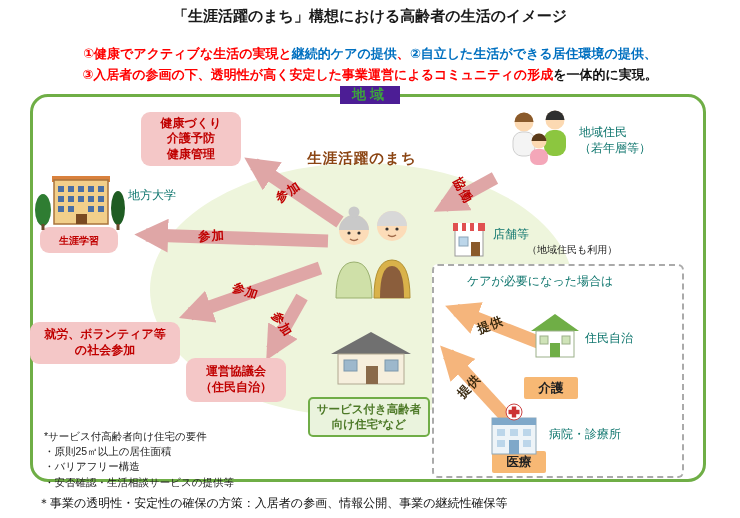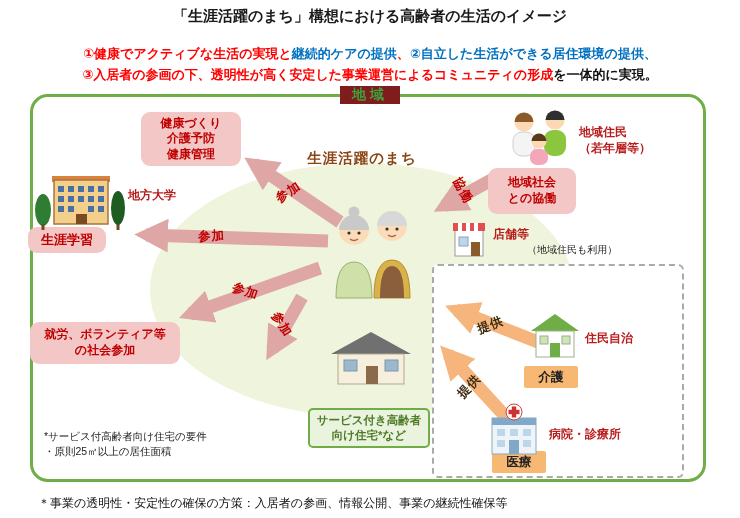--- a/index.html
+++ b/index.html
@@ -6,39 +6,39 @@
   .page{position:relative;width:740px;height:518px;background:#fff;overflow:hidden;
         font-family:"Liberation Sans","DejaVu Sans",sans-serif;}
   .title{position:absolute;top:7px;left:0;width:100%;text-align:center;
          font-size:15px;font-weight:bold;color:#1a1a1a;}
   .intro{position:absolute;top:44px;left:0;width:100%;text-align:center;
          font-size:13px;font-weight:bold;line-height:1.6;}
   .c-red{color:#ff0000}.c-blue{color:#0070c0}.c-black{color:#111}
   .region-box{position:absolute;left:30px;top:94px;width:676px;height:388px;
               border:3px solid #6fae46;border-radius:18px;box-sizing:border-box;}
   .region-label{position:absolute;left:50%;top:86px;transform:translateX(-50%);
-                background:#7f1d1d;padding:0 12px;font-size:14px;font-weight:bold;
+                background:#4c1d95;padding:0 12px;font-size:14px;font-weight:bold;
                 color:#3da23d;letter-spacing:4px;}
   .layer{position:absolute;left:0;top:0;width:740px;height:518px;pointer-events:none;}
   .town-label{position:absolute;left:262px;top:149px;width:200px;text-align:center;
               font-size:14.5px;font-weight:bold;color:#8b4513;letter-spacing:1px;}
   .dashed-box{position:absolute;left:432px;top:264px;width:252px;height:214px;
               background:#fff;border:2px dashed #aaa;border-radius:6px;box-sizing:border-box;}
   .pink-box{position:absolute;background:#f4c7c7;border-radius:9px;color:#c00000;
             font-weight:bold;text-align:center;display:flex;align-items:center;
             justify-content:center;white-space:pre-line;line-height:1.3;font-size:12px;}
-  .green-box{position:absolute;left:308px;top:408px;width:122px;height:40px;
+  .green-box{position:absolute;left:308px;top:397px;width:122px;height:40px;
              background:#eaf3dd;border:2px solid #70ad47;border-radius:5px;color:#4e7a28;
              font-weight:bold;font-size:11.5px;display:flex;align-items:center;
              justify-content:center;white-space:pre-line;text-align:center;
              line-height:1.3;box-sizing:border-box;}
   .orange-box{position:absolute;background:#f7b874;color:#222;font-weight:bold;
               font-size:12.5px;display:flex;align-items:center;justify-content:center;
               border-radius:2px;}
-  .plain-label{position:absolute;color:#b91c1c;font-size:12px;line-height:1.35;white-space:pre-line;font-weight:bold;}
+  .plain-label{position:absolute;color:#0f766e;font-size:12px;line-height:1.35;white-space:pre-line;}
   .small-label{position:absolute;color:#222;font-size:10px;margin-left:40px;}
   .arrow-label{position:absolute;font-weight:bold;font-size:12.5px;letter-spacing:1px;}
   .al-pink{color:#c00000}.al-dark{color:#3a2a10}
   .icon{position:absolute;}
   .fn1{position:absolute;left:44px;top:422px;font-size:10.5px;color:#222;line-height:1.45;margin-top:7px;}
   .fn2{position:absolute;left:38px;top:495px;font-size:12px;color:#111;}
 </style>
 </head>
 <body>
 
@@ -84,37 +84,38 @@
       <line x1="516" y1="428" x2="448" y2="354" marker-end="url(#mo)"></line>
     </g>
   </svg>
 
   <div class="region-label">地域</div>
   <div class="town-label">生涯活躍のまち</div>
 
   <div class="pink-box" style="left:141px;top:112px;width:100px;height:54px">健康づくり
 介護予防
 健康管理</div>
-  <div class="pink-box" style="left:28px;top:227px;width:78px;height:26px;font-size:13px">生涯学習</div>
+  <div class="pink-box" style="left:40px;top:227px;width:78px;height:26px;font-size:10px">生涯学習</div>
   <div class="pink-box" style="left:30px;top:322px;width:150px;height:42px">就労、ボランティア等
 の社会参加</div>
-  <div class="pink-box" style="left:488px;top:168px;width:88px;height:46px">地域社会
-との協働</div>
+  <div class="pink-box" style="left:186px;top:358px;width:100px;height:44px">運営協議会
+（住民自治）</div>
 
   <div class="green-box">サービス付き高齢者
 向け住宅*など</div>
 
-  <div class="orange-box" style="left:524px;top:366px;width:54px;height:22px">介護</div>
+  <div class="orange-box" style="left:524px;top:377px;width:54px;height:22px">介護</div>
   <div class="orange-box" style="left:492px;top:451px;width:54px;height:22px">医療</div>
 
   <div class="plain-label" style="left:128px;top:187px">地方大学</div>
   <div class="plain-label" style="left:579px;top:124px">地域住民
 （若年層等）</div>
   <div class="plain-label" style="left:493px;top:226px">店舗等</div>
   <div class="small-label" style="left:487px;top:243px">（地域住民も利用）</div>
+  <div class="plain-label" style="left:467px;top:273px">ケアが必要になった場合は</div>
   <div class="plain-label" style="left:585px;top:330px">住民自治</div>
   <div class="plain-label" style="left:549px;top:426px">病院・診療所</div>
 
   <span class="arrow-label al-pink" style="left:275px;top:184px;transform:rotate(-33deg)">参加</span>
   <span class="arrow-label al-pink" style="left:198px;top:228px;transform:rotate(-3deg)">参加</span>
   <span class="arrow-label al-pink" style="left:232px;top:283px;transform:rotate(19deg)">参加</span>
   <span class="arrow-label al-pink" style="left:268px;top:316px;transform:rotate(58deg)">参加</span>
   <span class="arrow-label al-pink" style="left:449px;top:182px;transform:rotate(62deg)">協働</span>
   <span class="arrow-label al-dark" style="left:477px;top:317px;transform:rotate(-21deg)">提供</span>
   <span class="arrow-label al-dark" style="left:456px;top:378px;transform:rotate(-47deg)">提供</span>
@@ -214,16 +215,18 @@
       </g>
     <rect x="23" y="38" width="10" height="14" fill="#7fa8c9"></rect>
     <circle cx="28" cy="10" r="8" fill="#fff" stroke="#cc4444"></circle>
     <rect x="25.8" y="4.5" width="4.4" height="11" fill="#cc3333"></rect>
     <rect x="22.5" y="7.8" width="11" height="4.4" fill="#cc3333"></rect>
   </svg>
 
   <div class="fn1">
     <div>*サービス付高齢者向け住宅の要件</div>
     <div>・原則25㎡以上の居住面積</div>
+    <div>・バリアフリー構造</div>
+    <div>・安否確認・生活相談サービスの提供等</div>
   </div>
   <div class="fn2">＊事業の透明性・安定性の確保の方策：入居者の参画、情報公開、事業の継続性確保等</div>
 
 </div>
 
 </body></html>

